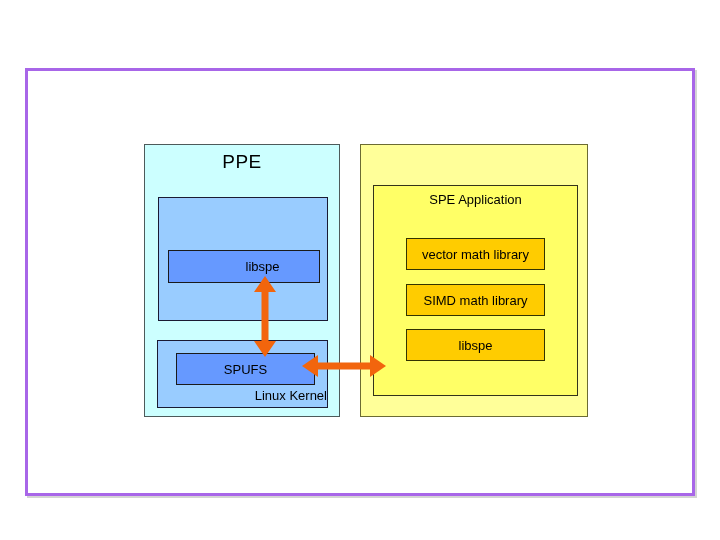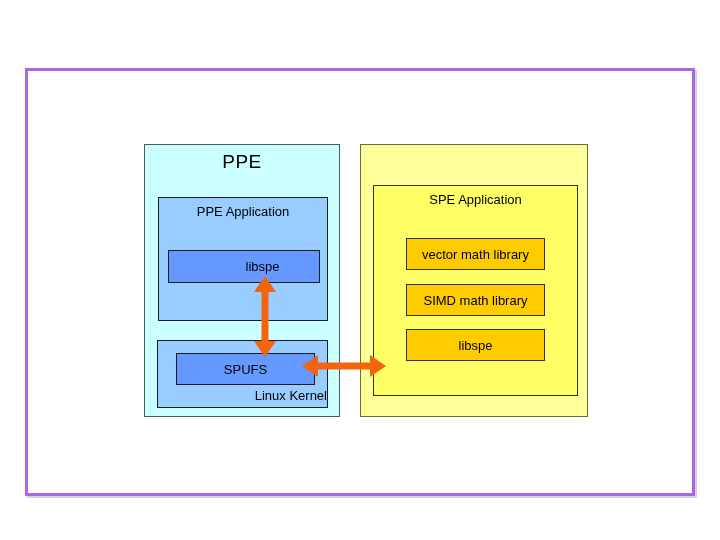--- a/index.html
+++ b/index.html
@@ -56,21 +56,20 @@
 </head>
 <body>
 
 <div class="canvas">
   <div class="slide-frame"></div>
 
   <div class="group-box ppe-outer">
     <div class="group-title">PPE</div>
 
     <div class="inner-box ppe-app">
-      <div class="inner-title">PPE Application</div>
       <div class="leaf-box libspe">
         <span>libspe</span>
       </div>
     </div>
 
     <div class="inner-box linux-kernel">
       <div class="leaf-box spufs">
         <span>SPUFS</span>
       </div>
       <div class="kernel-title">Linux Kernel</div>

